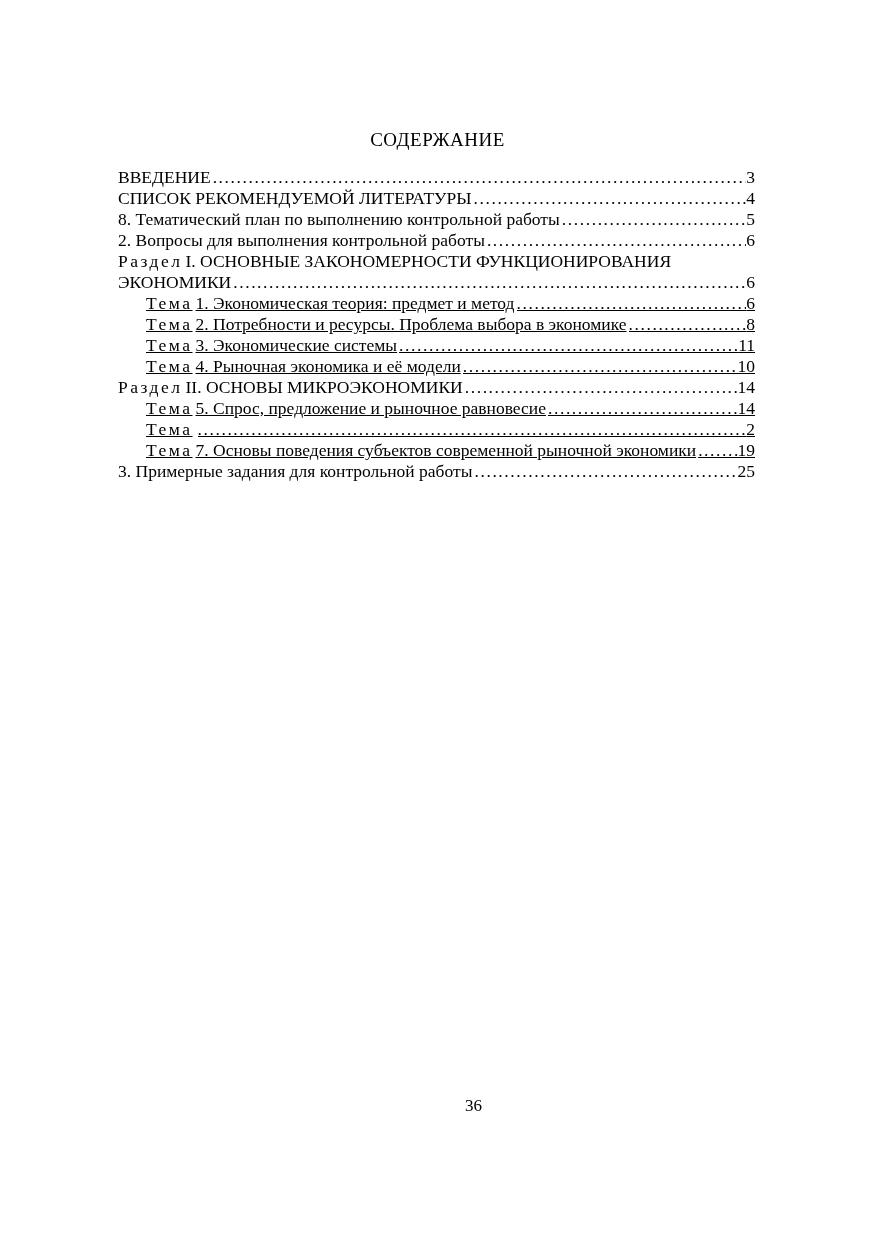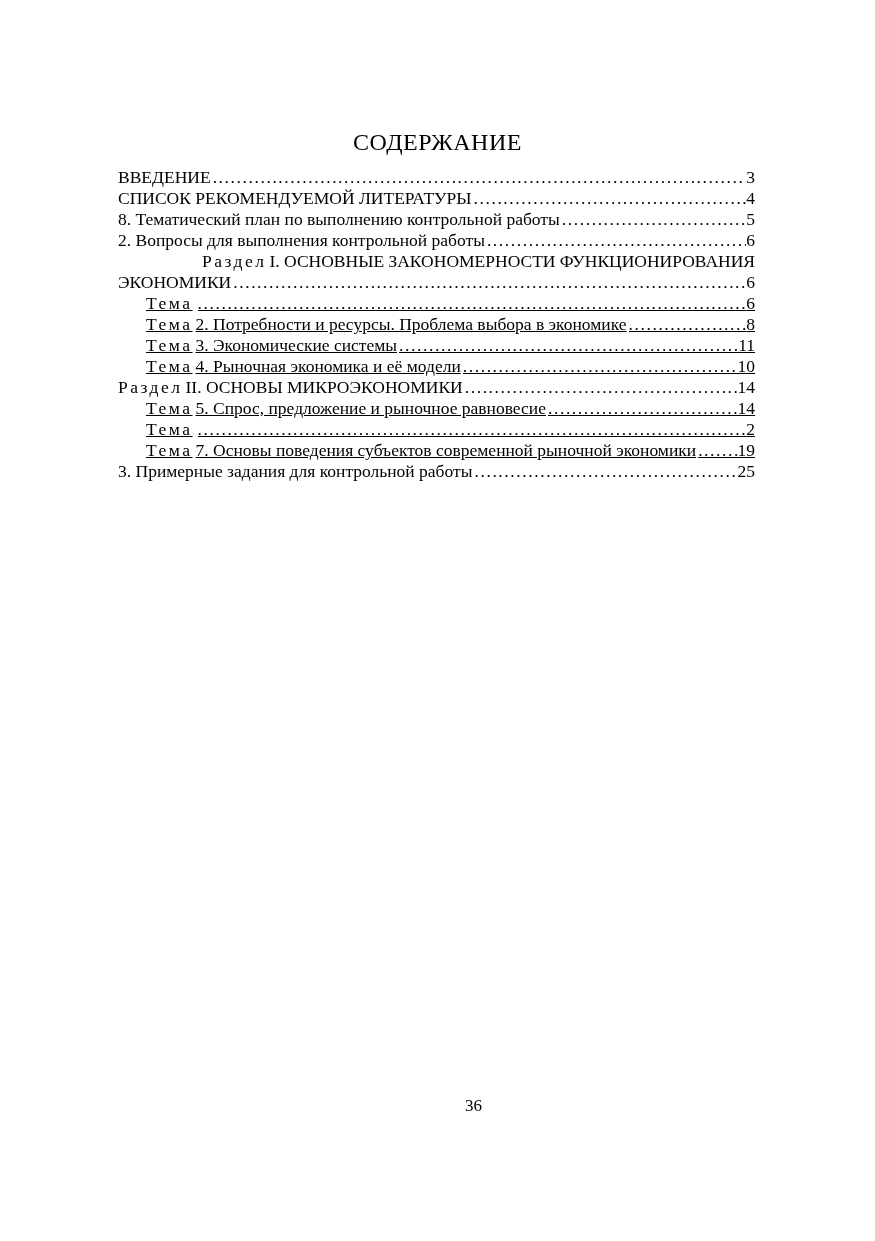--- a/index.html
+++ b/index.html
@@ -16,35 +16,34 @@
     font-family: "Liberation Serif", "DejaVu Serif", serif;
     font-size: 17.5px;
     overflow: hidden;
   }
   .doc-title {
     position: absolute;
     top: 129px;
     left: 0;
     width: 100%;
     text-align: center;
-    font-size: 24px;
+    font-size: 19px;
     letter-spacing: 0.5px;
   }
   .toc {
     position: absolute;
     top: 167px;
     left: 118px;
     right: 120px;
   }
   .toc-row {
     display: flex;
     align-items: baseline;
     line-height: 21px;
     white-space: nowrap;
-    justify-content: flex-end;
   }
   .toc-row.indent {
     padding-left: 28px;
     text-decoration: underline;
   }
   .prefix {
     letter-spacing: 2.5px;
     margin-right: 3px;
   }
   .label {
@@ -103,20 +102,21 @@
         <span class="prefix">Раздел</span>
         <span class="label">I. ОСНОВНЫЕ ЗАКОНОМЕРНОСТИ ФУНКЦИОНИРОВАНИЯ</span>
       </div>
       <div class="toc-row">
         <span class="label">ЭКОНОМИКИ</span>
         <span class="dots">............................................................................................................................................................................................................................</span>
         <span class="pagenum">6</span>
       </div>
       <div class="toc-row indent">
         <span class="prefix">Тема</span>
+        <span class="label">1. Экономическая теория: предмет и метод</span>
         <span class="dots">............................................................................................................................................................................................................................</span>
         <span class="pagenum">6</span>
       </div>
       <div class="toc-row indent">
         <span class="prefix">Тема</span>
         <span class="label">2. Потребности и ресурсы. Проблема выбора в экономике</span>
         <span class="dots">............................................................................................................................................................................................................................</span>
         <span class="pagenum">8</span>
       </div>
       <div class="toc-row indent">

